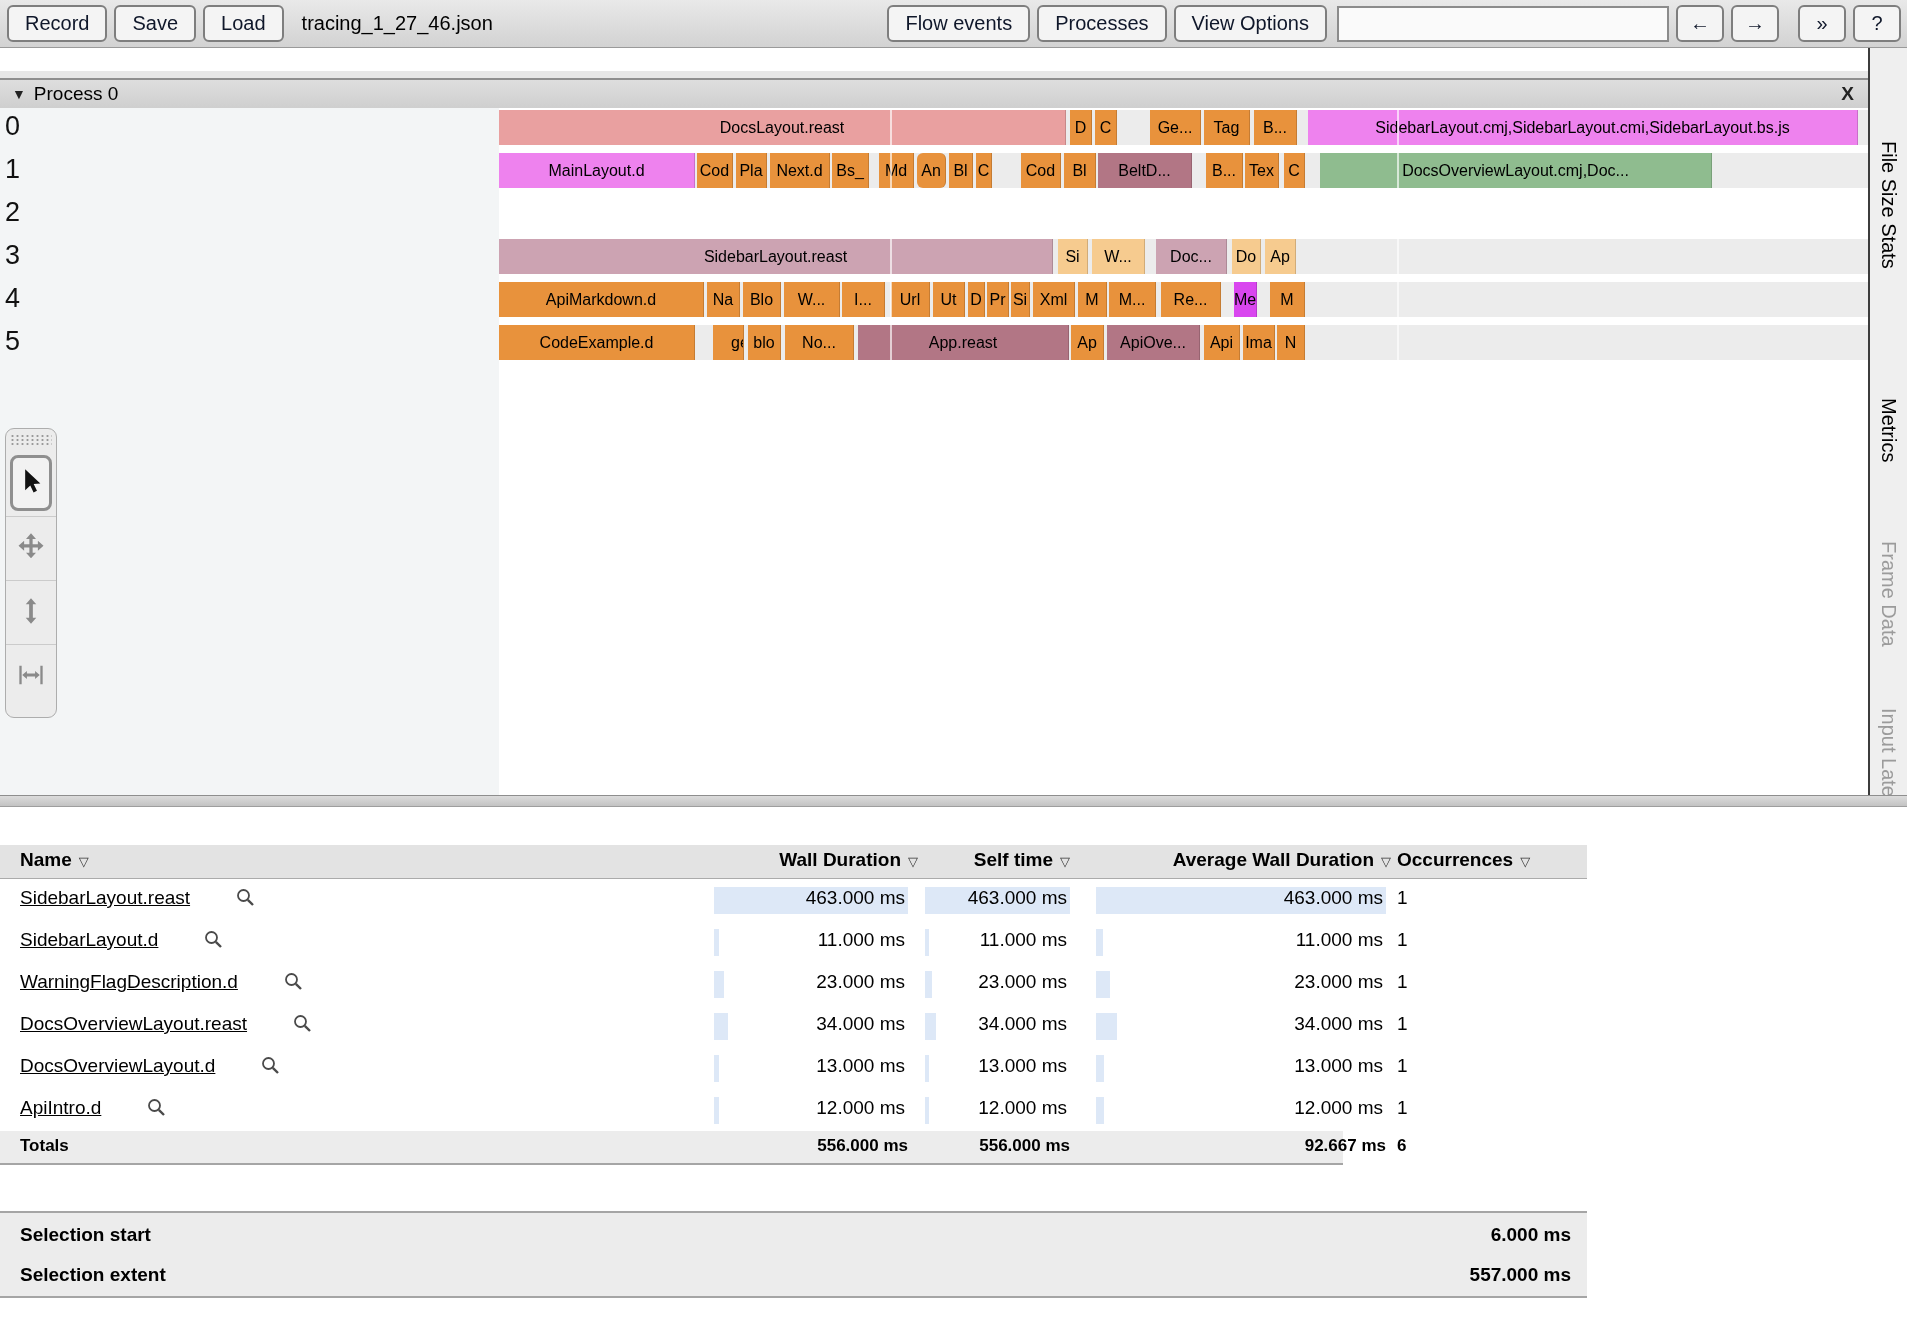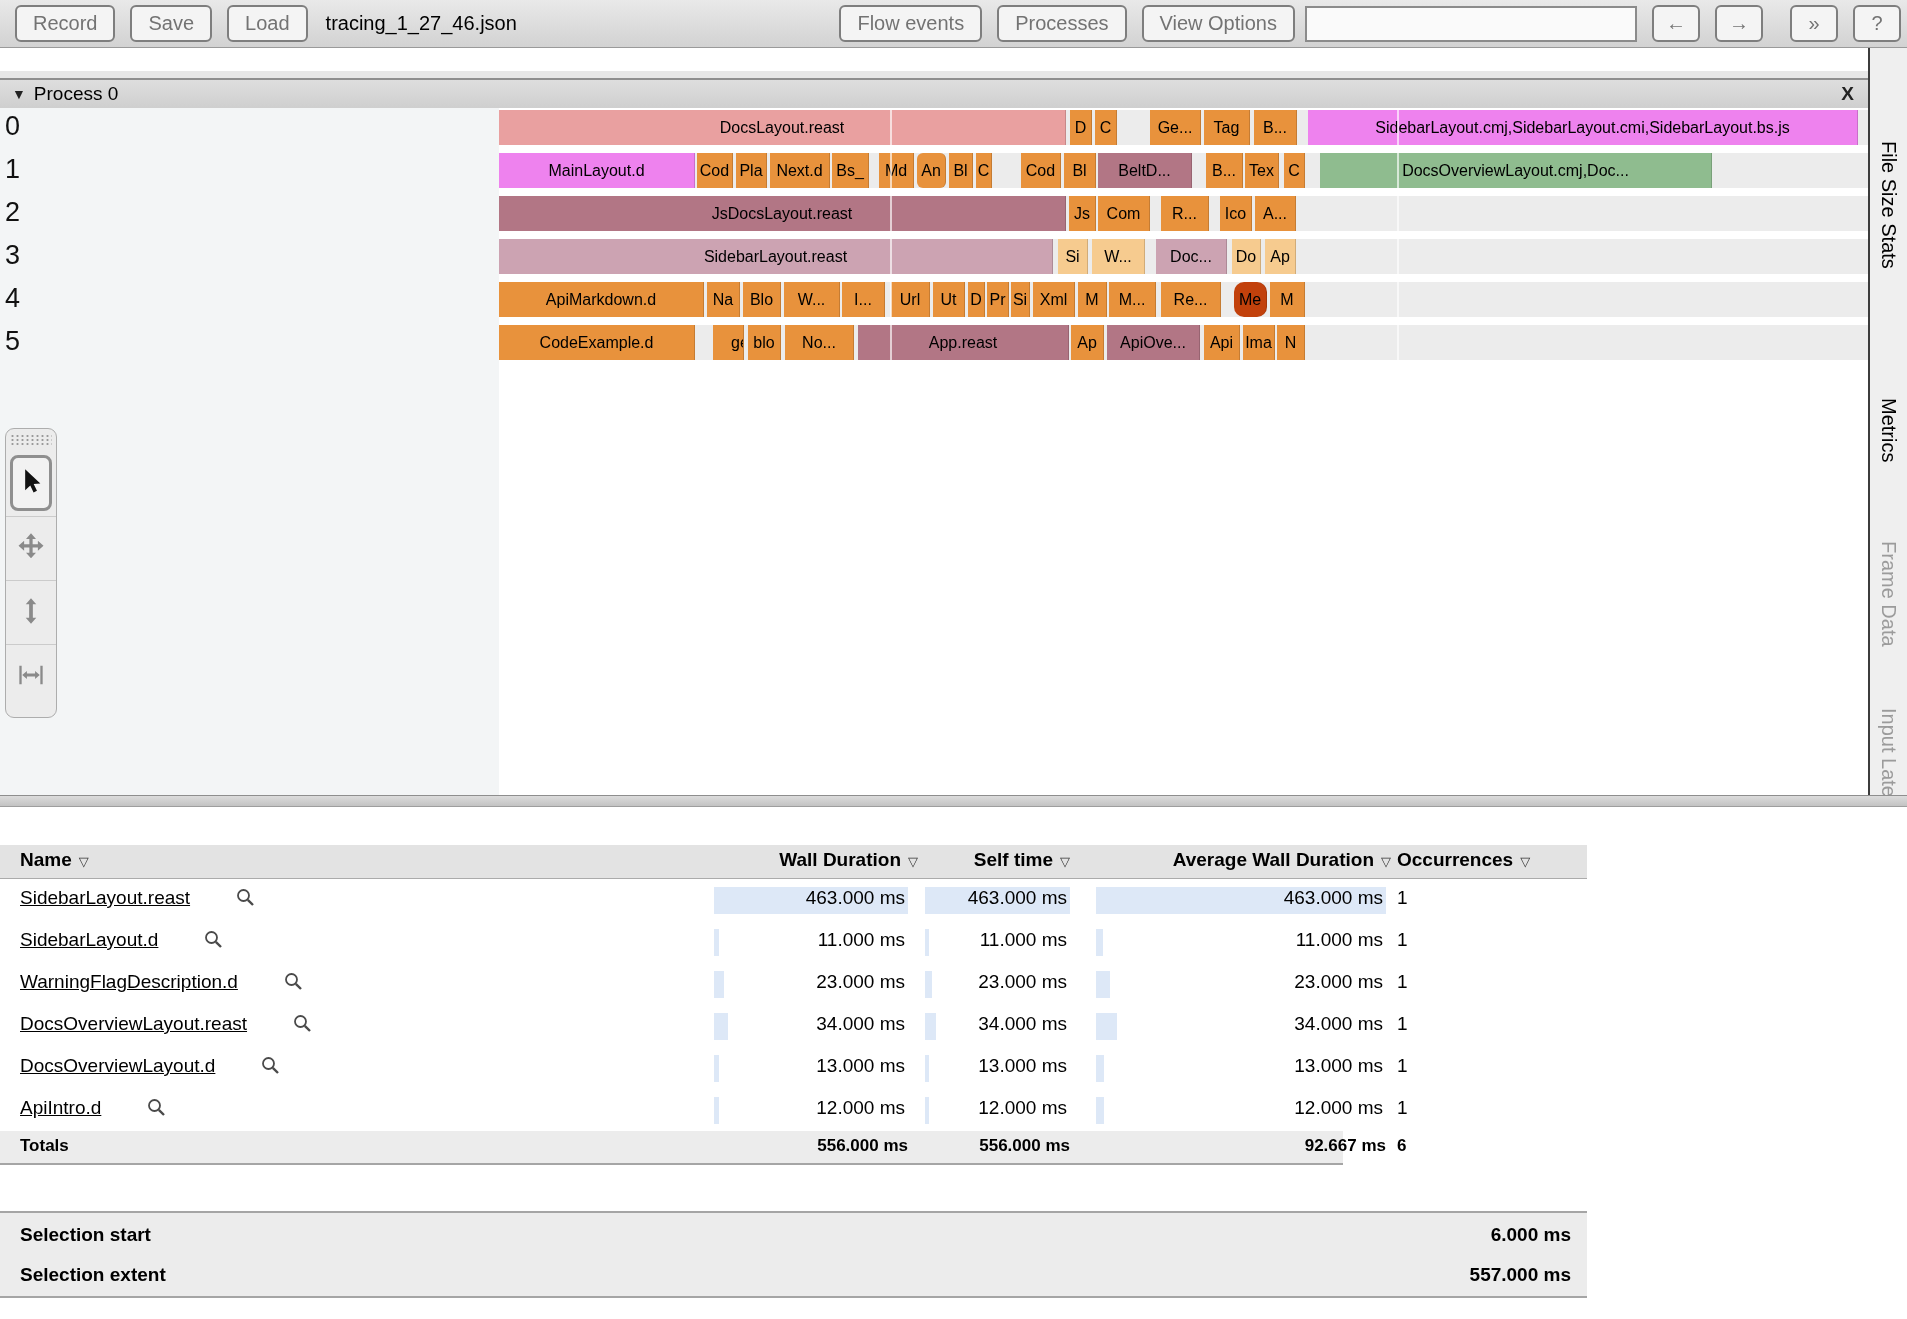--- a/index.html
+++ b/index.html
@@ -4,22 +4,22 @@
 <style>
   * { margin:0; padding:0; box-sizing:border-box; }
   html,body { width:1907px; height:1319px; overflow:hidden; background:#fff;
     font-family:"Liberation Sans", sans-serif; color:#000; }
   .app { position:relative; width:1907px; height:1319px; }
 
   
   .toolbar { position:absolute; left:0; top:0; width:1907px; height:48px;
     background:linear-gradient(#e9e9e9,#d2d2d2); border-bottom:1px solid #9a9a9a;
     display:flex; align-items:center; }
-  .tb-btn { height:37px; margin-left:15px; padding:0 16px; font-size:20px;
-    background:#f4f4f4; border:2px solid #7e7e7e; border-radius:6px; color:#737373;
+  .tb-btn { height:37px; margin-left:7px; padding:0 16px; font-size:20px;
+    background:#f4f4f4; border:2px solid #7e7e7e; border-radius:6px; color:#0f172a;
     display:flex; align-items:center; justify-content:center; white-space:nowrap; }
   .tb-filename { font-size:20px; margin-left:18px; }
   .tb-spacer { flex:1; }
   .tb-search { width:332px; height:36px; border:2px solid #8b8b8b; background:#fafafa;
     margin-left:10px; font-size:19px; padding:0 8px; }
   .tb-sq { width:48px; padding:0; }
   .tb-gap { width:12px; }
 
   
   .timeline { position:absolute; left:0; top:48px; width:1907px; height:747px; background:#fff; }
@@ -167,28 +167,20 @@
             <div class="slice" style="left: 477px; width: 16px; background: rgb(232, 146, 60);">C</div>
             <div class="slice" style="left: 495px; width: 25px; background: rgb(232, 146, 60); margin-left: 40px;">Hi</div>
             <div class="slice" style="left: 522px; width: 40px; background: rgb(232, 146, 60);">Cod</div>
             <div class="slice" style="left: 565px; width: 32px; background: rgb(232, 146, 60);">Bl</div>
             <div class="slice" style="left: 599px; width: 94px; background: rgb(178, 118, 133);">BeltD...</div>
             <div class="slice" style="left: 707px; width: 37px; background: rgb(232, 146, 60);">B...</div>
             <div class="slice" style="left: 746px; width: 34px; background: rgb(232, 146, 60);">Tex</div>
             <div class="slice" style="left: 785px; width: 21px; background: rgb(232, 146, 60);">C</div>
             <div class="slice" style="left: 821px; width: 392px; background: rgb(143, 188, 143);">DocsOverviewLayout.cmj,Doc...</div>
           </div>
-          <div class="track-strip" style="top: 88px;">
-            <div class="slice" style="left: 0px; width: 567px; background: rgb(178, 118, 133);">JsDocsLayout.reast</div>
-            <div class="slice" style="left: 570px; width: 27px; background: rgb(232, 146, 60);">Js</div>
-            <div class="slice" style="left: 599px; width: 52px; background: rgb(232, 146, 60);">Com</div>
-            <div class="slice" style="left: 662px; width: 48px; background: rgb(232, 146, 60);">R...</div>
-            <div class="slice" style="left: 721px; width: 32px; background: rgb(232, 146, 60);">Ico</div>
-            <div class="slice" style="left: 756px; width: 41px; background: rgb(232, 146, 60);">A...</div>
-          </div>
           <div class="track-strip" style="top: 131px;">
             <div class="slice" style="left: 0px; width: 554px; background: rgb(204, 163, 178);">SidebarLayout.reast</div>
             <div class="slice" style="left: 559px; width: 30px; background: rgb(246, 203, 143);">Si</div>
             <div class="slice" style="left: 593px; width: 53px; background: rgb(246, 203, 143);">W...</div>
             <div class="slice" style="left: 657px; width: 71px; background: rgb(204, 163, 178);">Doc...</div>
             <div class="slice" style="left: 733px; width: 29px; background: rgb(246, 203, 143);">Do</div>
             <div class="slice" style="left: 766px; width: 31px; background: rgb(246, 203, 143);">Ap</div>
           </div>
           <div class="track-strip" style="top: 174px;">
             <div class="slice" style="left: 0px; width: 205px; background: rgb(232, 146, 60);">ApiMarkdown.d</div>
@@ -198,21 +190,21 @@
             <div class="slice" style="left: 343px; width: 43px; background: rgb(232, 146, 60);">I...</div>
             <div class="slice" style="left: 392px; width: 39px; background: rgb(232, 146, 60);">Url</div>
             <div class="slice" style="left: 434px; width: 32px; background: rgb(232, 146, 60);">Ut</div>
             <div class="slice" style="left: 469px; width: 17px; background: rgb(232, 146, 60);">D</div>
             <div class="slice" style="left: 488px; width: 22px; background: rgb(232, 146, 60);">Pr</div>
             <div class="slice" style="left: 512px; width: 19px; background: rgb(232, 146, 60);">Si</div>
             <div class="slice" style="left: 534px; width: 42px; background: rgb(232, 146, 60);">Xml</div>
             <div class="slice" style="left: 579px; width: 29px; background: rgb(232, 146, 60);">M</div>
             <div class="slice" style="left: 610px; width: 47px; background: rgb(232, 146, 60);">M...</div>
             <div class="slice" style="left: 662px; width: 60px; background: rgb(232, 146, 60);">Re...</div>
-            <div class="slice" style="left: 735px; width: 33px; background: #c2410c; border-radius: 10px;">Me</div>
+            <div class="slice" style="left: 735px; width: 23px; background: #d946ef;">Me</div>
             <div class="slice" style="left: 771px; width: 35px; background: rgb(232, 146, 60);">M</div>
           </div>
           <div class="track-strip" style="top: 217px;">
             <div class="slice" style="left: 0px; width: 196px; background: rgb(232, 146, 60);">CodeExample.d</div>
             <div class="slice" style="left: 214px; width: 31px; background: rgb(232, 146, 60); padding-left: 18px;">ge</div>
             <div class="slice" style="left: 249px; width: 33px; background: rgb(232, 146, 60);">blo</div>
             <div class="slice" style="left: 286px; width: 69px; background: rgb(232, 146, 60);">No...</div>
             <div class="slice" style="left: 359px; width: 211px; background: rgb(178, 118, 133);">App.reast</div>
             <div class="slice" style="left: 572px; width: 33px; background: rgb(232, 146, 60);">Ap</div>
             <div class="slice" style="left: 608px; width: 93px; background: rgb(178, 118, 133);">ApiOve...</div>

